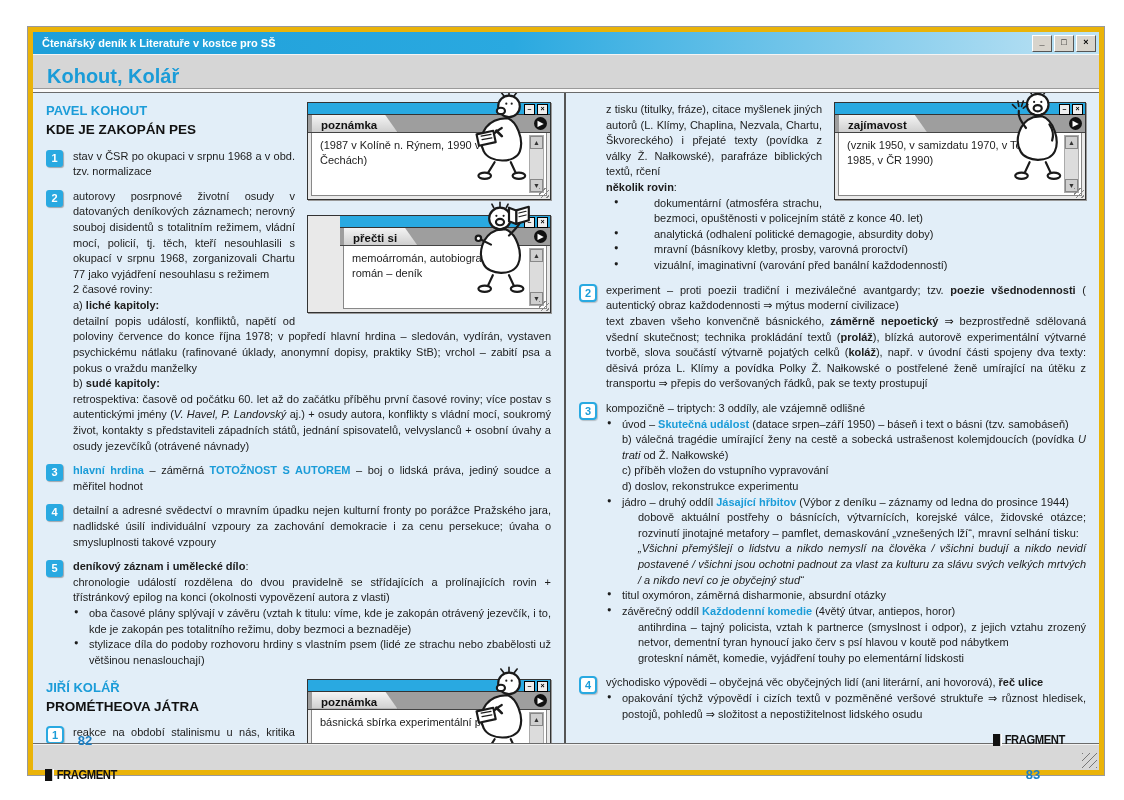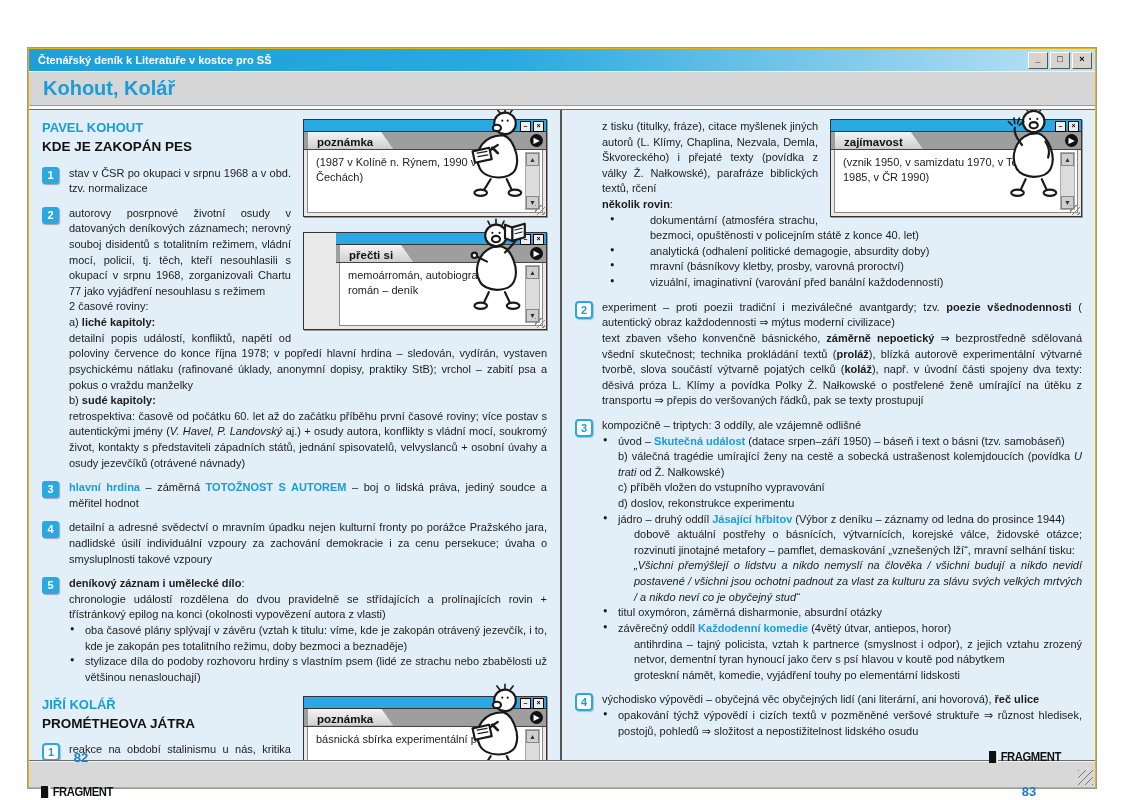--- a/index.html
+++ b/index.html
@@ -1,28 +1,28 @@
 <!DOCTYPE html>
 <html><head>
 <meta charset="utf-8">
 <style>
   html,body{margin:0;padding:0;width:1124px;height:800px;overflow:hidden;background:#fff;
     font-family:"Liberation Sans",sans-serif;}
-  .window{position:absolute;left:28px;top:48px;width:1066px;border:1px solid #eab308;
+  .window{position:absolute;left:28px;top:27px;width:1066px;border:5px solid #eab308;
     box-shadow:0 0 0 1px #999;background:#fff;}
   
   .titlebar{height:22px;background:linear-gradient(to right,#1e9fd9 0%,#2aa9e0 45%,#bfe3f4 100%);
     display:flex;align-items:center;padding-left:9px;position:relative;}
   .titlebar .title{color:#fff;font-weight:bold;font-size:11px;}
   .win-btns{position:absolute;right:3px;top:3px;display:flex;gap:2px;}
   .win-btn{width:18px;height:15px;background:#d8d4cc;border:1px solid;border-color:#fff #555 #555 #fff;
     font-size:9px;line-height:13px;text-align:center;color:#000;font-weight:bold;cursor:default;}
   
   .header{height:33px;background:#d6d6d6;border-top:1px solid #f4f4f4;border-bottom:1px solid #9a9a9a;
-    display:flex;align-items:center;padding-left:14px;}
+    display:flex;align-items:flex-end;padding-left:14px;}
   .header-title{color:#1b9cd8;font-size:20px;font-weight:bold;}
   .gap{height:3px;background:#fafafa;}
   
   .content{display:flex;background:#e2eef8;border-top:1px solid #6b6b6b;border-bottom:1px solid #6b6b6b;
     height:650px;overflow:hidden;}
   .page{width:50%;box-sizing:border-box;padding:9px 13px 0 13px;overflow:hidden;font-size:11px;
     line-height:1.42;color:#1c1c1c;text-align:justify;}
   .page.left{border-right:2px solid #555;}
   .sec-author{color:#1b9cd8;font-weight:bold;font-size:13px;text-align:left;}
   .sec-title{font-weight:bold;font-size:13.5px;color:#111;margin-bottom:9px;text-align:left;}
@@ -319,21 +319,21 @@
           </div>
           <span class="nb-grip"></span>
           <svg class="nb-char" viewBox="0 0 80 100">
               <use href="#char-waver"></use>
             </svg>
         </div>
       </div>
 
       <div class="item" style="padding-left:27px;margin-bottom:9px">
         <div>
-            <div class="blk"><span>z tisku (titulky, fráze), citace myšlenek jiných autorů (L. Klímy, Chaplina, Nezvala, Demla, Škvoreckého) i přejaté texty (povídka z války Ž. Nałkowské), parafráze biblických textů, rčení</span></div>
+            <div class="blk"><span>z tisku (titulky, fráze), citace myšlenek jiných autorů (L. Klímy, Chaplina, Nezvala, Chartu, Škvoreckého) i přejaté texty (povídka z války Ž. Nałkowské), parafráze biblických textů, rčení</span></div>
             <div class="blk"><span class="b">několik rovin</span><span>:</span></div>
             <div class="blk bw"><span>dokumentární (atmosféra strachu, bezmoci, opuštěnosti v policejním státě z konce 40. let)</span></div>
             <div class="blk bw"><span>analytická (odhalení politické demagogie, absurdity doby)</span></div>
             <div class="blk bw"><span>mravní (básníkovy kletby, prosby, varovná proroctví)</span></div>
             <div class="blk bw"><span>vizuální, imaginativní (varování před banální každodenností)</span></div>
           </div>
       </div>
       <div>
           <div class="item">
             <span class="badge outline">2</span>

